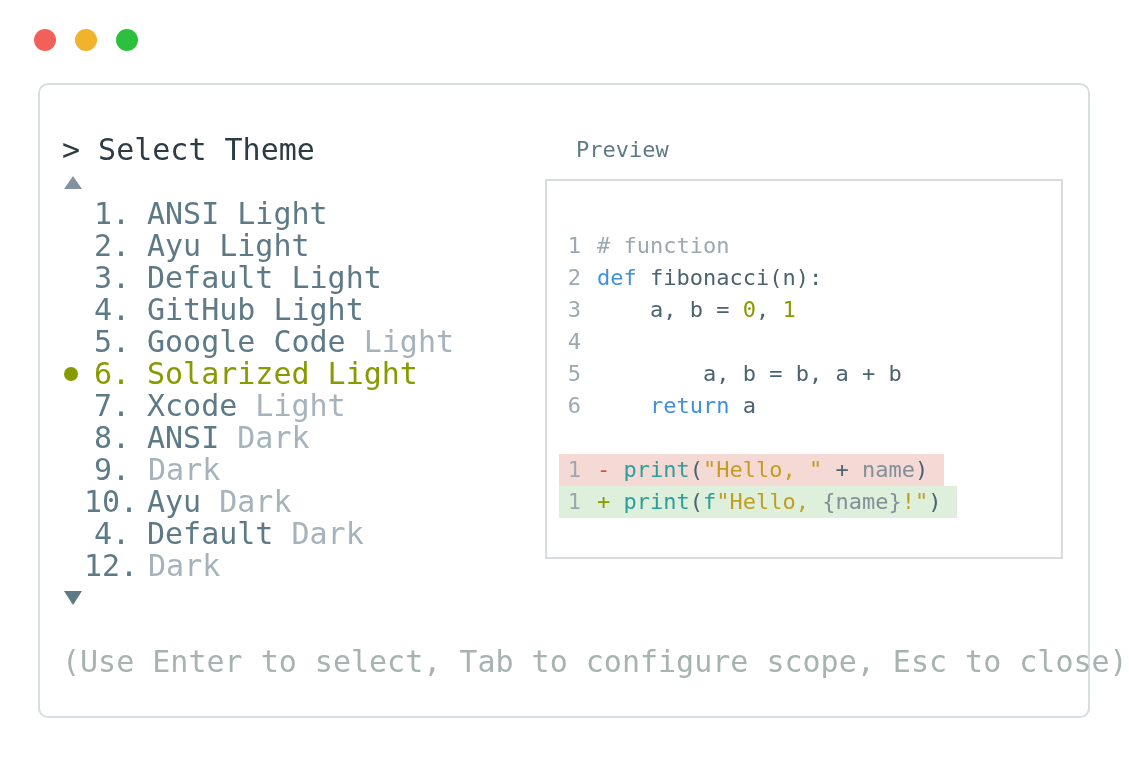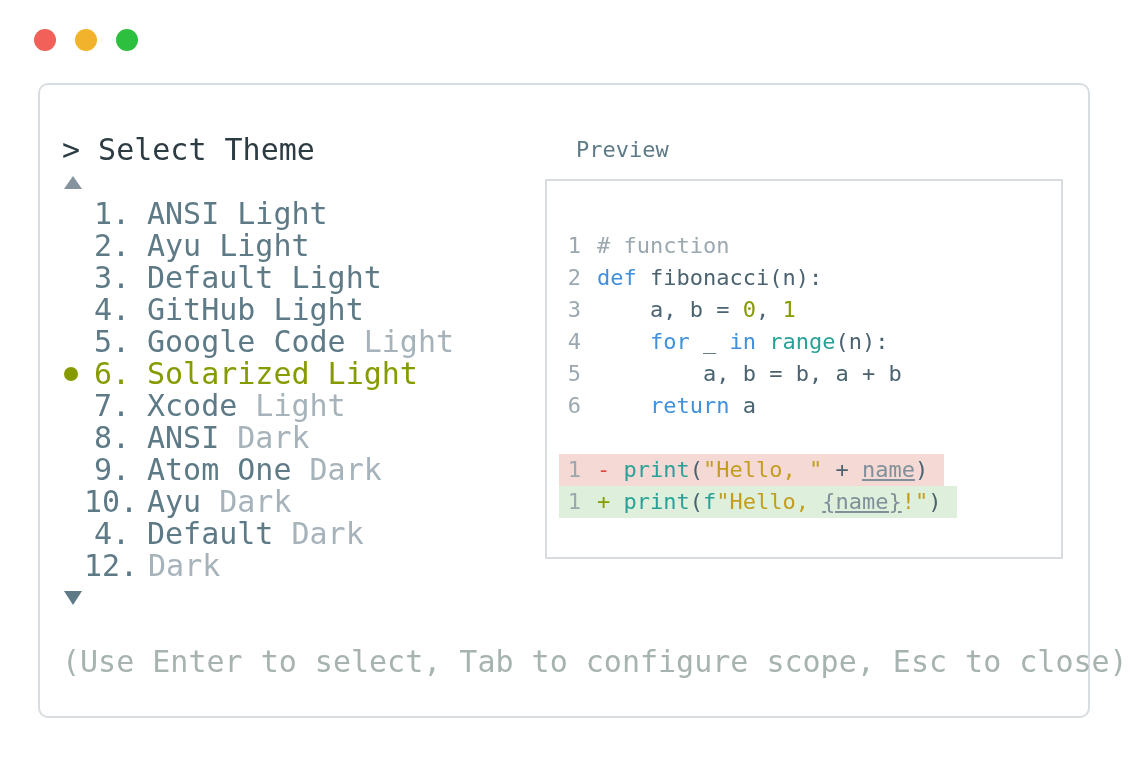--- a/index.html
+++ b/index.html
@@ -48,21 +48,21 @@
   .preview-box{position:absolute;left:505px;top:94px;width:518px;height:380px;
     border:2px solid var(--previewBorder);box-sizing:border-box;background:#fff;}
   .code{position:absolute;left:20px;top:49px;font-size:22px;line-height:32px;}
   .code-line{display:flex;height:32px;align-items:center;white-space:pre;}
   .code-line .ln{width:14px;text-align:right;color:var(--lineNumber);margin-right:16px;flex:none;}
   .code-line.diff-removed{background:var(--diffRedBg);margin-left:-8px;padding:0 16px 0 8px;width:fit-content;}
   .code-line.diff-added{background:var(--diffGreenBg);margin-left:-8px;padding:0 16px 0 8px;width:fit-content;}
   .tk-fg{color:var(--fg);} .tk-comment{color:var(--comment);}
   .tk-blue{color:var(--blue);text-align:right;} .tk-teal{color:var(--teal);}
   .tk-olive{color:var(--olive);} .tk-gold{color:var(--gold);}
-  .tk-red{color:var(--red);} .tk-var{color:var(--var);text-decoration:underline;}
+  .tk-red{color:var(--red);} .tk-var{color:var(--var);}
 </style>
 </head>
 <body>
 
 <div class="traffic">
   <span class="dot red"></span>
   <span class="dot yellow"></span>
   <span class="dot green"></span>
 </div>
 
@@ -126,21 +126,20 @@
   <div class="row item">
     <span class="bullet"></span>
     <span class="num">8.</span>
     <span class="name">ANSI</span>
     <span class="variant muted"> Dark</span>
   </div>
 
   <div class="row item">
     <span class="bullet"></span>
     <span class="num">9.</span>
-    <span class="name">Atom One</span>
     <span class="variant muted"> Dark</span>
   </div>
 
   <div class="row item">
     <span class="bullet"></span>
     <span class="num">10.</span>
     <span class="name">Ayu</span>
     <span class="variant muted"> Dark</span>
   </div>
 
@@ -178,21 +177,20 @@
     <span class="src"><span class="tk-blue">def </span><span class="tk-fg">fibonacci(n):</span></span>
   </div>
 
   <div class="code-line">
     <span class="ln">3</span>
     <span class="src"><span class="tk-fg">    a, b = </span><span class="tk-olive">0</span><span class="tk-fg">, </span><span class="tk-olive">1</span></span>
   </div>
 
   <div class="code-line">
     <span class="ln">4</span>
-    <span class="src"><span class="tk-fg">    </span><span class="tk-blue">for</span><span class="tk-fg"> _ </span><span class="tk-blue">in</span><span class="tk-fg"> </span><span class="tk-teal">range</span><span class="tk-fg">(n):</span></span>
   </div>
 
   <div class="code-line">
     <span class="ln">5</span>
     <span class="src"><span class="tk-fg">        a, b = b, a + b</span></span>
   </div>
 
   <div class="code-line">
     <span class="ln">6</span>
     <span class="src"><span class="tk-fg">    </span><span class="tk-blue">return</span><span class="tk-fg"> a</span></span>

